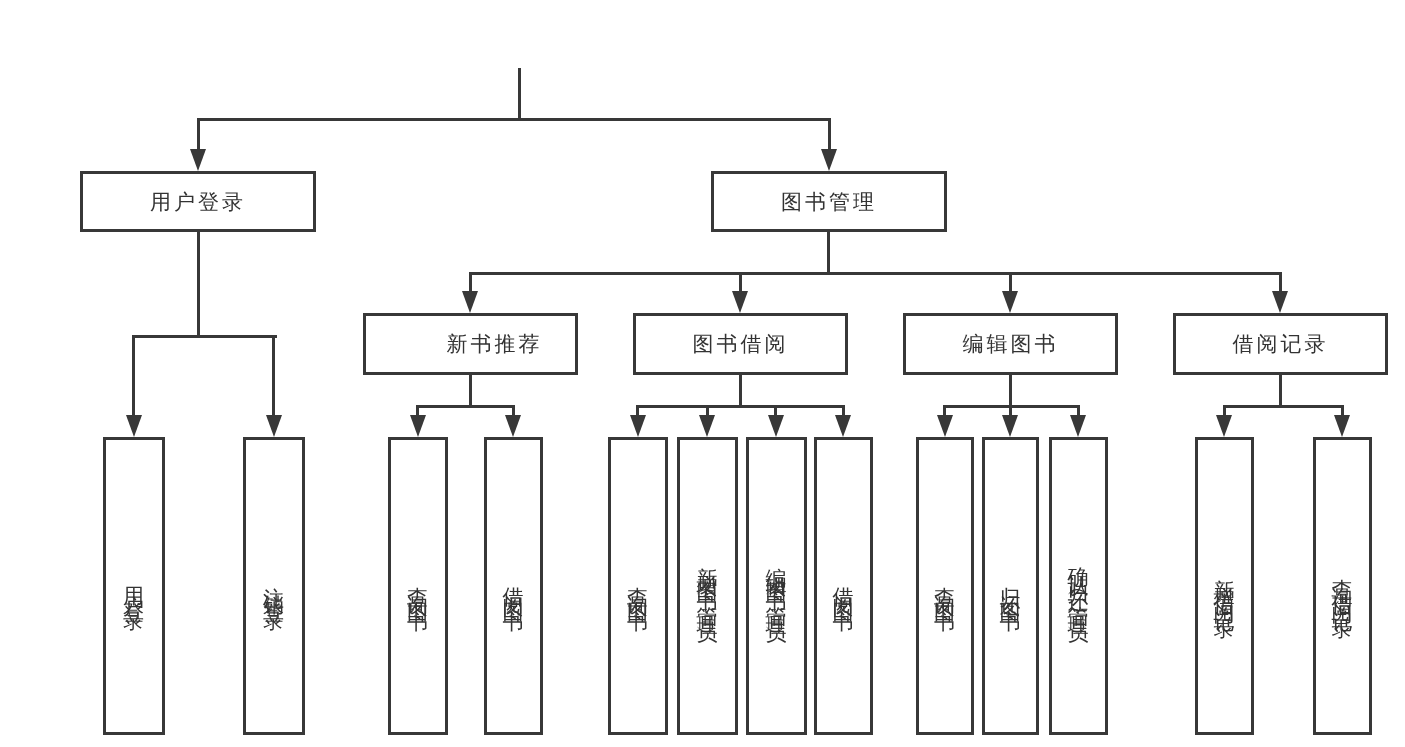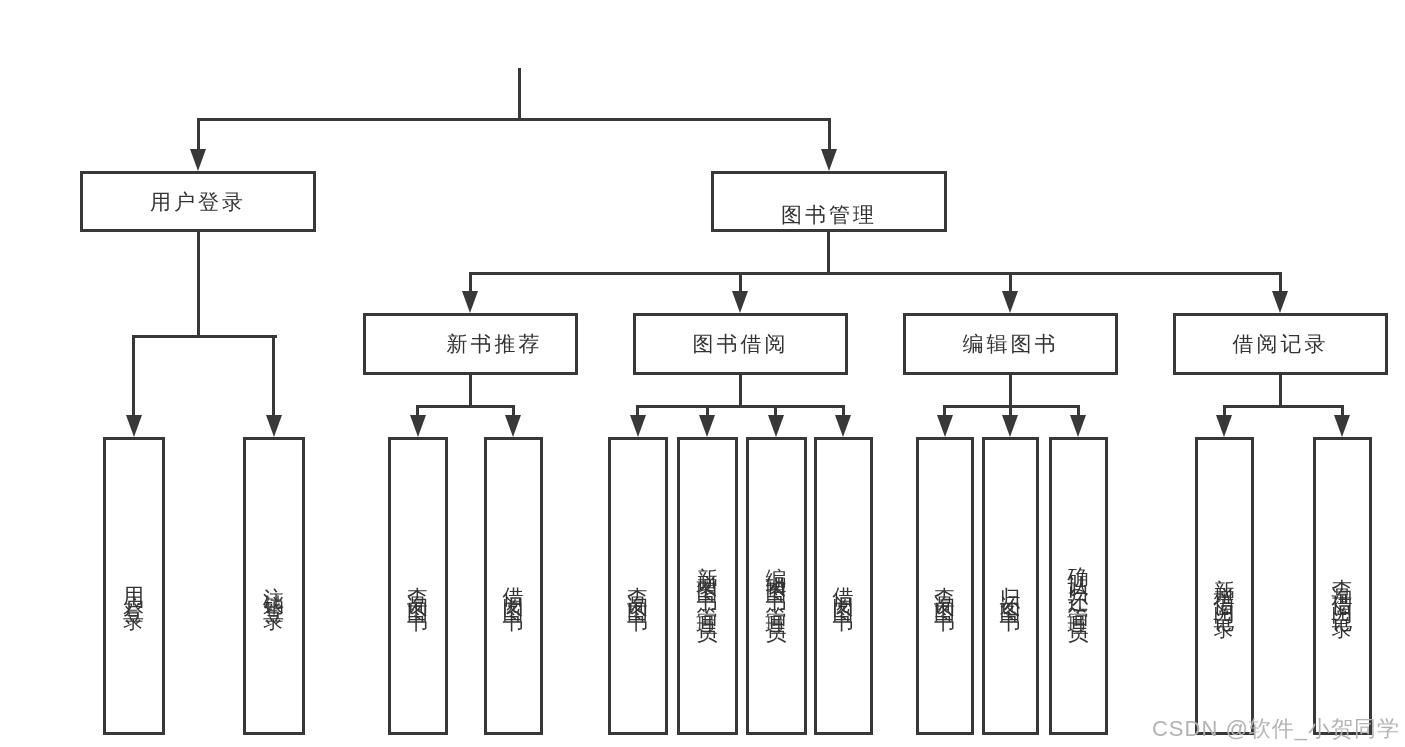--- a/index.html
+++ b/index.html
@@ -67,21 +67,21 @@
   <div class="line" style="left:518px; top:68px; width:3px; height:50px;"></div>
   <div class="line" style="left:197px; top:118px; width:634px; height:3px;"></div>
   <div class="line" style="left:197px; top:118px; width:3px; height:31px;"></div>
   <div class="arrow" style="left:190px; top:149px;"></div>
   <div class="line" style="left:828px; top:118px; width:3px; height:31px;"></div>
   <div class="arrow" style="left:821px; top:149px;"></div>
 
   <div class="box" style="left:80px; top:171px; width:236px; height:61px;">
     <span class="hlabel">用户登录</span>
   </div>
-  <div class="box" style="left:711px; top:171px; width:236px; height:61px;align-items:flex-end;">
+  <div class="box" style="left:711px; top:171px; width:236px; height:61px;">
     <span class="hlabel">图书管理</span>
   </div>
 
   <div class="line" style="left:197px; top:232px; width:3px; height:103px;"></div>
   <div class="line" style="left:133px; top:335px; width:144px; height:3px;"></div>
   <div class="line" style="left:132px; top:335px; width:3px; height:80px;"></div>
   <div class="arrow" style="left:126px; top:415px;"></div>
   <div class="line" style="left:272px; top:335px; width:3px; height:80px;"></div>
   <div class="arrow" style="left:266px; top:415px;"></div>
 
@@ -180,15 +180,14 @@
     <span class="vlabel">确认归还（管理员）</span>
   </div>
 
   <div class="box" style="left:1195px; top:437px; width:59px; height:298px;">
     <span class="vlabel">新增借阅记录</span>
   </div>
   <div class="box" style="left:1313px; top:437px; width:59px; height:298px;">
     <span class="vlabel">查询借阅记录</span>
   </div>
 
-  <div class="watermark">CSDN @软件_小贺同学</div>
 
 </div>
 
 </body></html>

